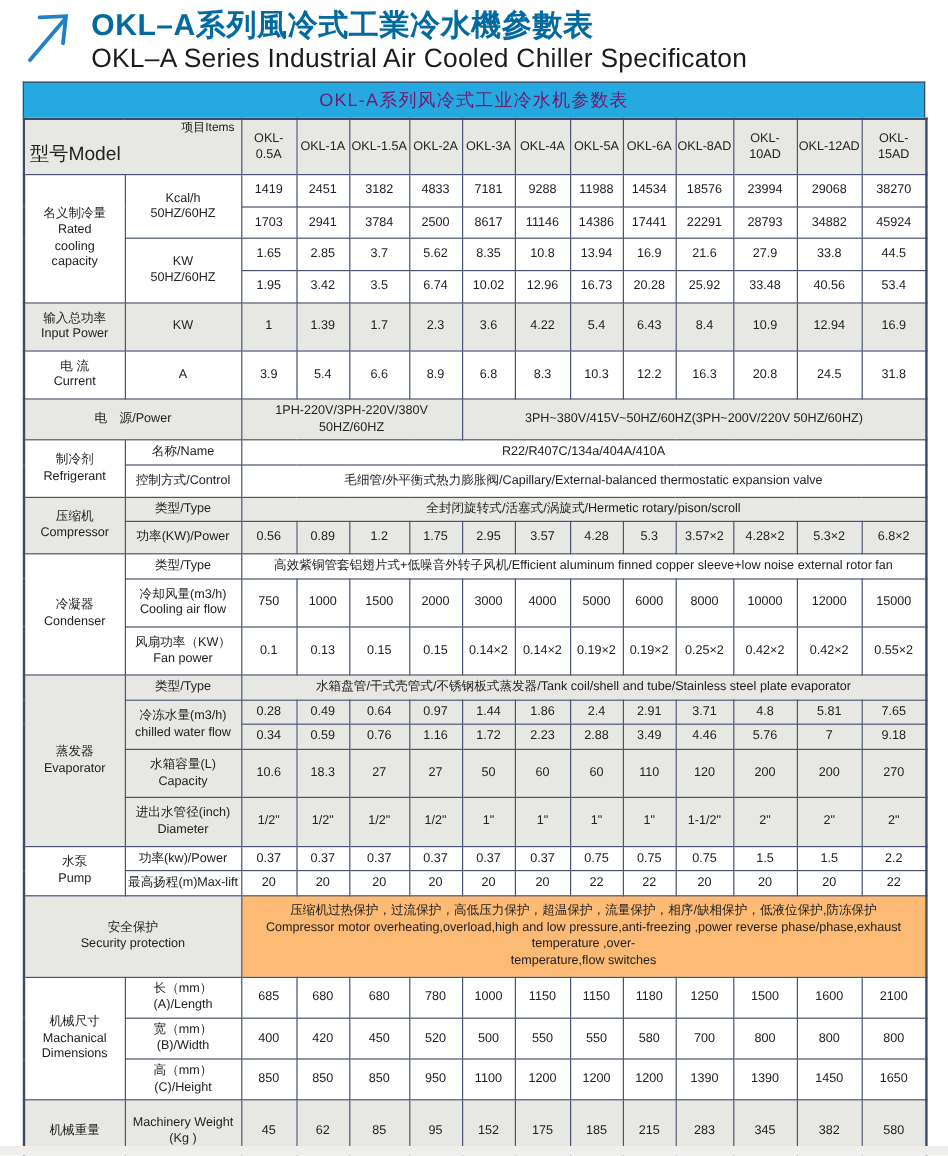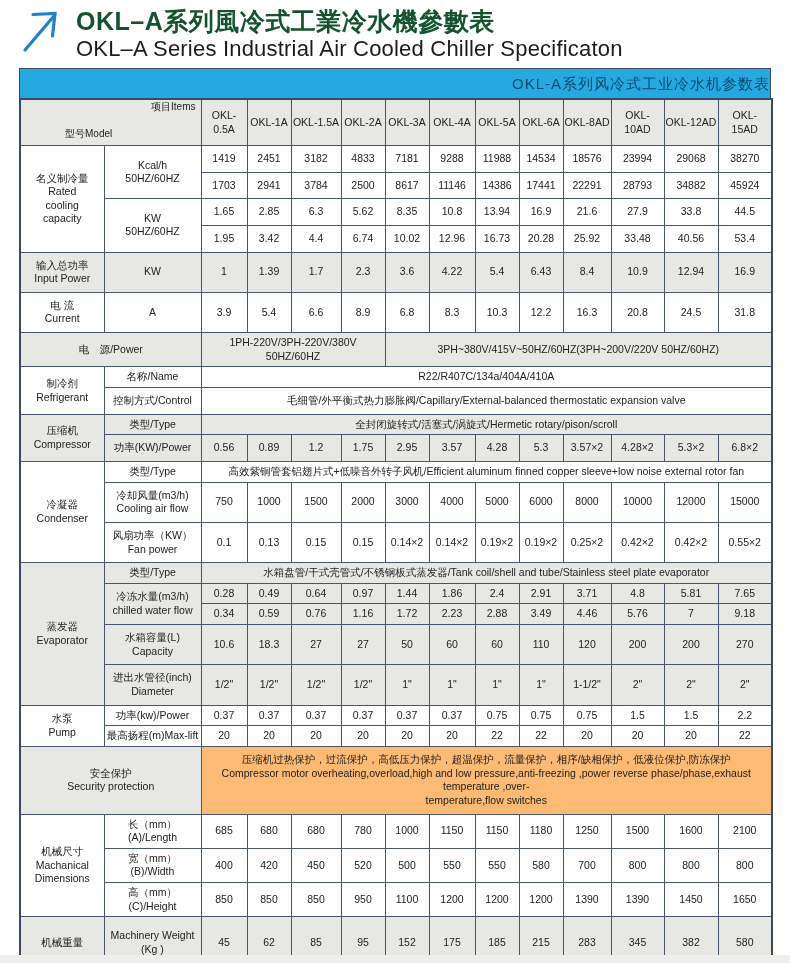--- a/index.html
+++ b/index.html
@@ -4,46 +4,46 @@
 <style>
   html,body{margin:0;padding:0;}
   body{
     width:790px;height:963px;position:relative;background:#ffffff;
     font-family:"Liberation Sans","DejaVu Sans",sans-serif;color:#1c1c1c;
     -webkit-font-smoothing:antialiased;
   }
   .doc-header{position:relative;padding:8px 0 4px 0;height:52px;}
   .logo{position:absolute;left:18px;top:6px;width:50px;height:50px;}
   .title-block{margin-left:76px;}
-  .main-title{font-size:25px;font-weight:700;letter-spacing:0.5px;line-height:1.1;color:#14532d;}
+  .main-title{font-size:25px;font-weight:700;letter-spacing:0.5px;line-height:1.1;color:#0369a1;}
   .sub-title{font-size:22px;font-weight:400;color:#1b1b1b;letter-spacing:0.2px;}
   .table-wrap{margin:4px 19px 0 19px;}
   .table-title-bar{
-    background:#25a9e0;color:#0c4a6e;text-align:right;
+    background:#25a9e0;color:#701a75;text-align:center;
     font-size:15px;font-weight:500;height:29px;line-height:29px;
     border:1px solid #3d4a66;border-bottom:none;letter-spacing:1px;
   }
   table.spec{border-collapse:collapse;table-layout:fixed;width:752px;background:#fff;}
   table.spec td{
     border:1px solid #4a5470;font-size:10.5px;text-align:center;
     padding:6px 2px;line-height:1.3;vertical-align:middle;color:#222;
     overflow:hidden;
   }
   table.spec{border:2px solid #3d4a66;}
   tr.g td{background:#e7e7e4;}
   tr.hd td{padding:8px 1px;font-size:10.5px;}
   tr.s td{padding:3px 2px;}
   tr.tall td{padding:12px 2px;}
   td.lab,td.sub{font-size:10px;}
   td.g{background:#e7e7e4;margin-left:28px;}
   td.sec{background:#fdba74;text-align:left;padding:5px 6px;font-size:10px;line-height:1.45;}
   td.diag{position:relative;padding:0;height:29px;
     background-image:linear-gradient(to bottom right,transparent 49.4%,#4a5470 49.4%,#4a5470 50.6%,transparent 50.6%);
   }
-  td.diag .tl{position:absolute;left:4px;bottom:5px;font-size:10px;margin-left:40px;}
+  td.diag .tl{position:absolute;left:4px;bottom:5px;font-size:16px;}
   td.diag .br{position:absolute;right:5px;top:0;font-size:10px;}
   .bottom-bar{position:absolute;left:0;bottom:0;width:790px;height:8px;background:#efeeea;}
 </style>
 </head>
 <body>
 
 <div class="doc-header">
   <svg class="logo" viewBox="0 0 50 50">
     <path d="M7 44 L36 10" stroke="#2180c8" stroke-width="3.2" fill="none" stroke-linecap="round"></path>
     <path d="M15 8.5 L37 7.5 L34.5 30" stroke="#2180c8" stroke-width="3.2" fill="none" stroke-linecap="round" stroke-linejoin="miter"></path>
@@ -119,35 +119,35 @@
           <td>17441</td>
           <td>22291</td>
           <td>28793</td>
           <td>34882</td>
           <td>45924</td>
         </tr>
         <tr>
           <td rowspan="2" class="sub">KW<br>50HZ/60HZ</td>
           <td>1.65</td>
           <td>2.85</td>
-          <td>6.3</td>
+          <td>3.7</td>
           <td>5.62</td>
           <td>8.35</td>
           <td>10.8</td>
           <td>13.94</td>
           <td>16.9</td>
           <td>21.6</td>
           <td>27.9</td>
           <td>33.8</td>
           <td>44.5</td>
         </tr>
         <tr>
           <td>1.95</td>
           <td>3.42</td>
-          <td>4.4</td>
+          <td>3.5</td>
           <td>6.74</td>
           <td>10.02</td>
           <td>12.96</td>
           <td>16.73</td>
           <td>20.28</td>
           <td>25.92</td>
           <td>33.48</td>
           <td>40.56</td>
           <td>53.4</td>
         </tr>

